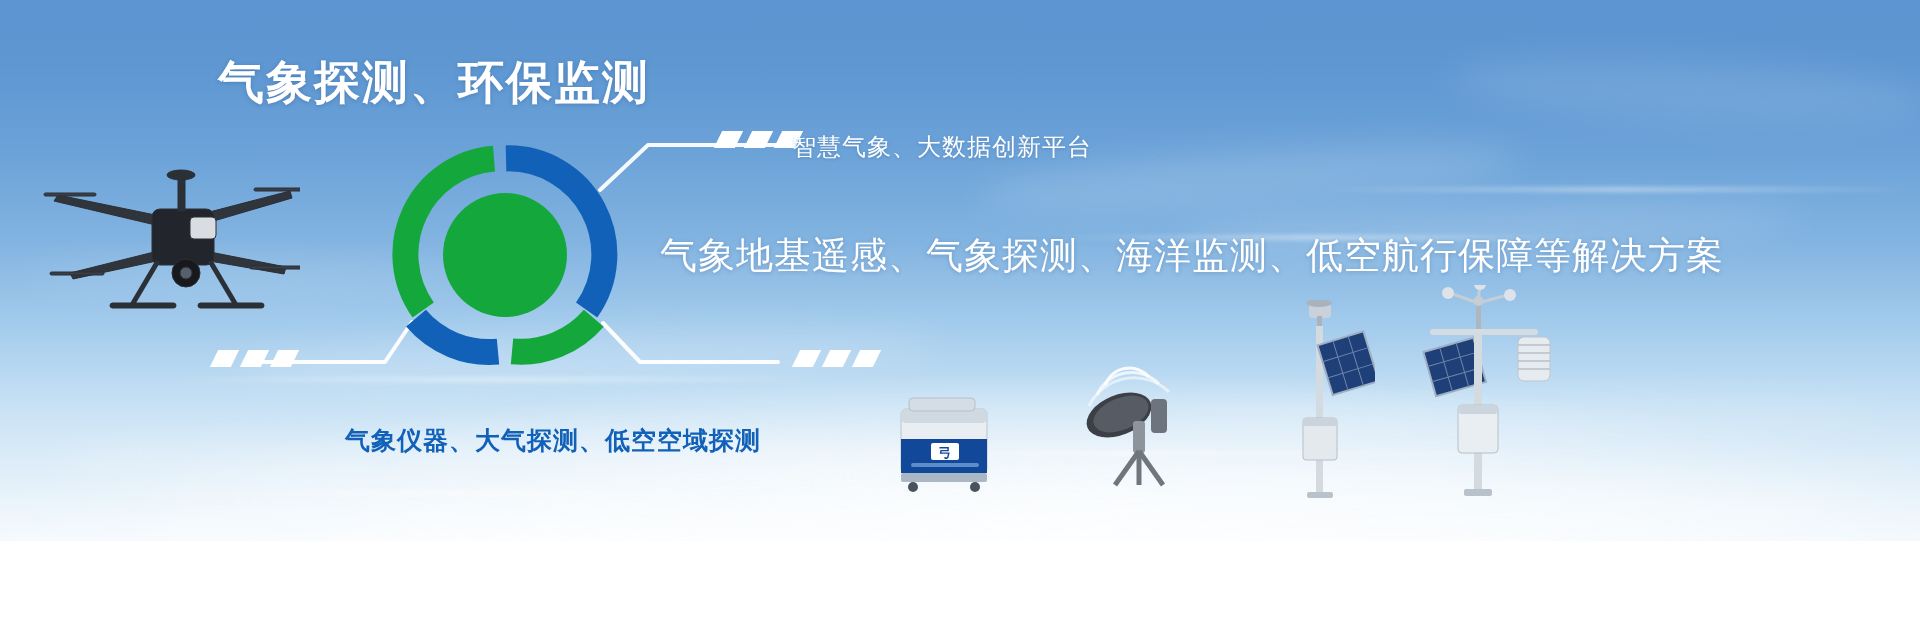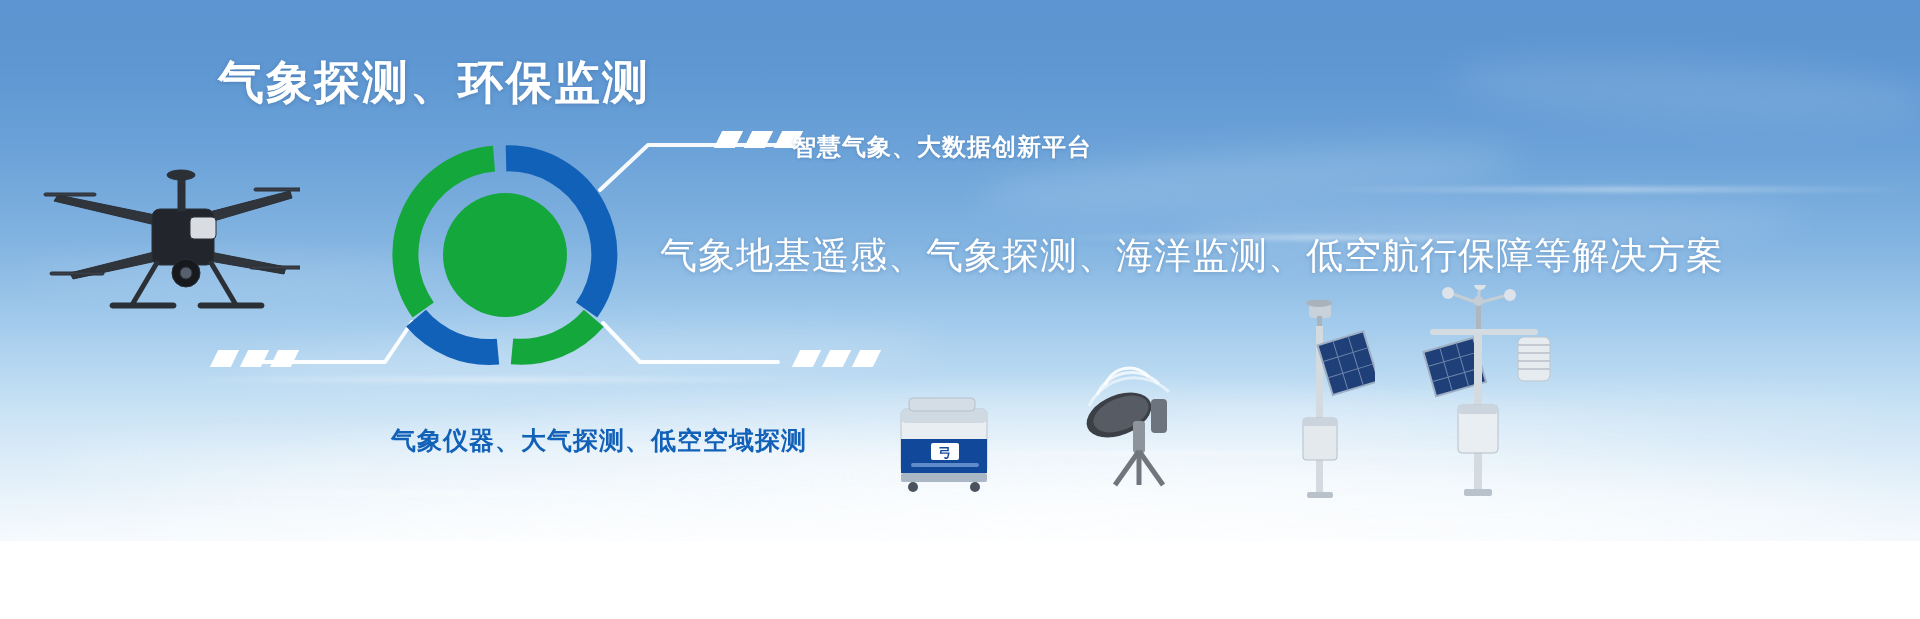--- a/index.html
+++ b/index.html
@@ -81,34 +81,34 @@
   
   #title {
     position: absolute; left: 218px; top: 52px;
     font-size: 46px; font-weight: 700; color:#ffffff;
     letter-spacing: 2px;
     text-shadow: 0 1px 4px rgba(40,80,130,0.35);
     white-space: nowrap;
   }
   #callout-top-text {
     position: absolute; left: 792px; top: 131px;
-    font-size: 24px; font-weight: 700; color:#ffffff;
+    font-size: 24px; font-weight: 400; color:#ffffff;
     letter-spacing: 1px; white-space: nowrap;
     text-shadow: 0 1px 3px rgba(40,80,130,0.30);
   }
   #main-line {
     position: absolute; left: 660px; top: 231px;
     font-size: 37px; font-weight: 400; color:#ffffff;
     letter-spacing: 1px; white-space: nowrap;
     text-shadow: 0 1px 4px rgba(40,80,130,0.30);
   }
   #callout-bottom-text {
     position: absolute; left: 345px; top: 424px;
     font-size: 25px; font-weight: 700; color:#1261b8;
-    letter-spacing: 1px; white-space: nowrap; margin-left: 46px;
+    letter-spacing: 1px; white-space: nowrap;
   }
 
   
   .device { position: absolute; }
 
   
   #drone { left: 40px; top: 155px; width: 260px; height: 180px; }
 
   
   #cabinet { left: 895px; top: 395px; width: 100px; height: 98px; }

